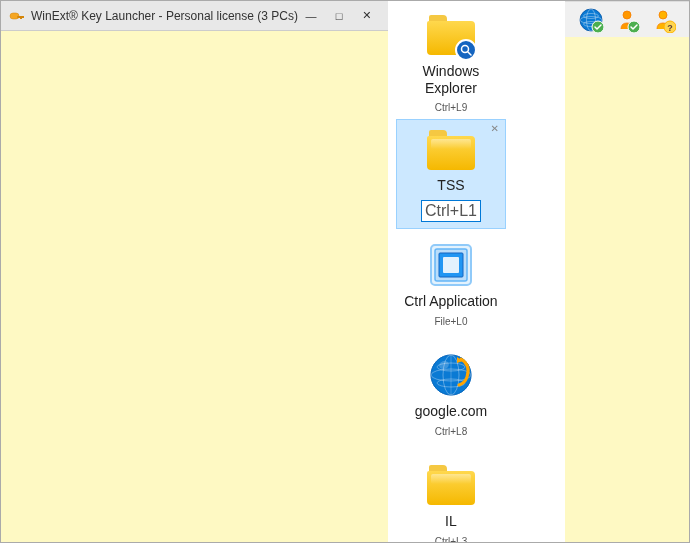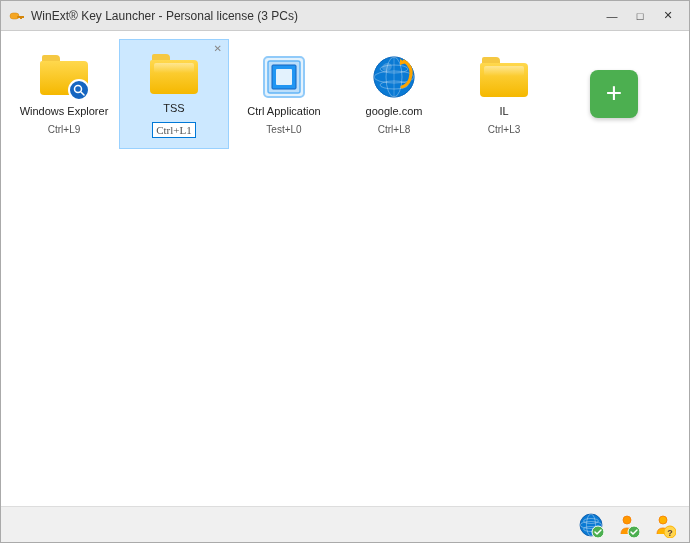--- a/index.html
+++ b/index.html
@@ -11,21 +11,21 @@
       height: 543px;
       overflow: hidden;
     }
 
     .window {
       width: 690px;
       height: 543px;
       background: #fef9c3;
       border: 1px solid #aaa;
       display: flex;
-      flex-direction: column;
+      flex-direction: row;
     }
 
     .title-bar {
       background: #e8e8e8;
       border-bottom: 1px solid #ccc;
       display: flex;
       align-items: center;
       justify-content: space-between;
       height: 30px;
       padding: 0 8px;
@@ -117,41 +117,40 @@
     .item-icon {
       width: 48px;
       height: 48px;
       display: flex;
       align-items: center;
       justify-content: center;
       margin-bottom: 4px;
     }
 
     .item-label {
-      font-size: 11px;
+      font-size: 14px;
       color: #222;
       text-align: center;
       line-height: 1.2;
       word-break: break-word;
       max-width: 96px;
     }
 
     .item-shortcut {
       font-size: 10px;
       color: #555;
       text-align: center;
       margin-top: 6px;
     }
 
     .item-shortcut.editing {
       background: white;
       border: 1px solid #0078d7;
       padding: 1px 3px;
-      font-size: 11px;
-      font-family: Liberation Serif, serif;
+      font-size: 16px;
     }
 
     
     .folder-icon {
       position: relative;
       width: 48px;
       height: 40px;
     }
 
     .folder-icon .folder-tab {
@@ -340,21 +339,21 @@
         <span class="item-close">✕</span>
         <div class="item-icon">
           <svg width="48" height="48" viewBox="0 0 48 48">
             <rect x="4" y="4" width="40" height="40" rx="4" fill="#e3f2fd" stroke="#90caf9" stroke-width="2"></rect>
             <rect x="8" y="8" width="32" height="32" rx="2" fill="#bbdefb" stroke="#64b5f6" stroke-width="1.5"></rect>
             <rect x="12" y="12" width="24" height="24" rx="1" fill="#2196f3" stroke="#1565c0" stroke-width="1"></rect>
             <rect x="16" y="16" width="16" height="16" rx="1" fill="#e3f2fd"></rect>
           </svg>
         </div>
         <div class="item-label">Ctrl Application</div>
-        <div class="item-shortcut">Test+L0</div>
+        <div class="item-shortcut">File+L0</div>
       </div>
 
       <div class="item-cell">
         <span class="item-close">✕</span>
         <div class="item-icon">
           <svg width="48" height="48" viewBox="0 0 48 48">
 
             <circle cx="24" cy="24" r="20" fill="#0a7ad4" stroke="#0052a3" stroke-width="1"></circle>
 
             <ellipse cx="24" cy="24" rx="20" ry="20" fill="none" stroke="#1a8ae4" stroke-width="0.5"></ellipse>

